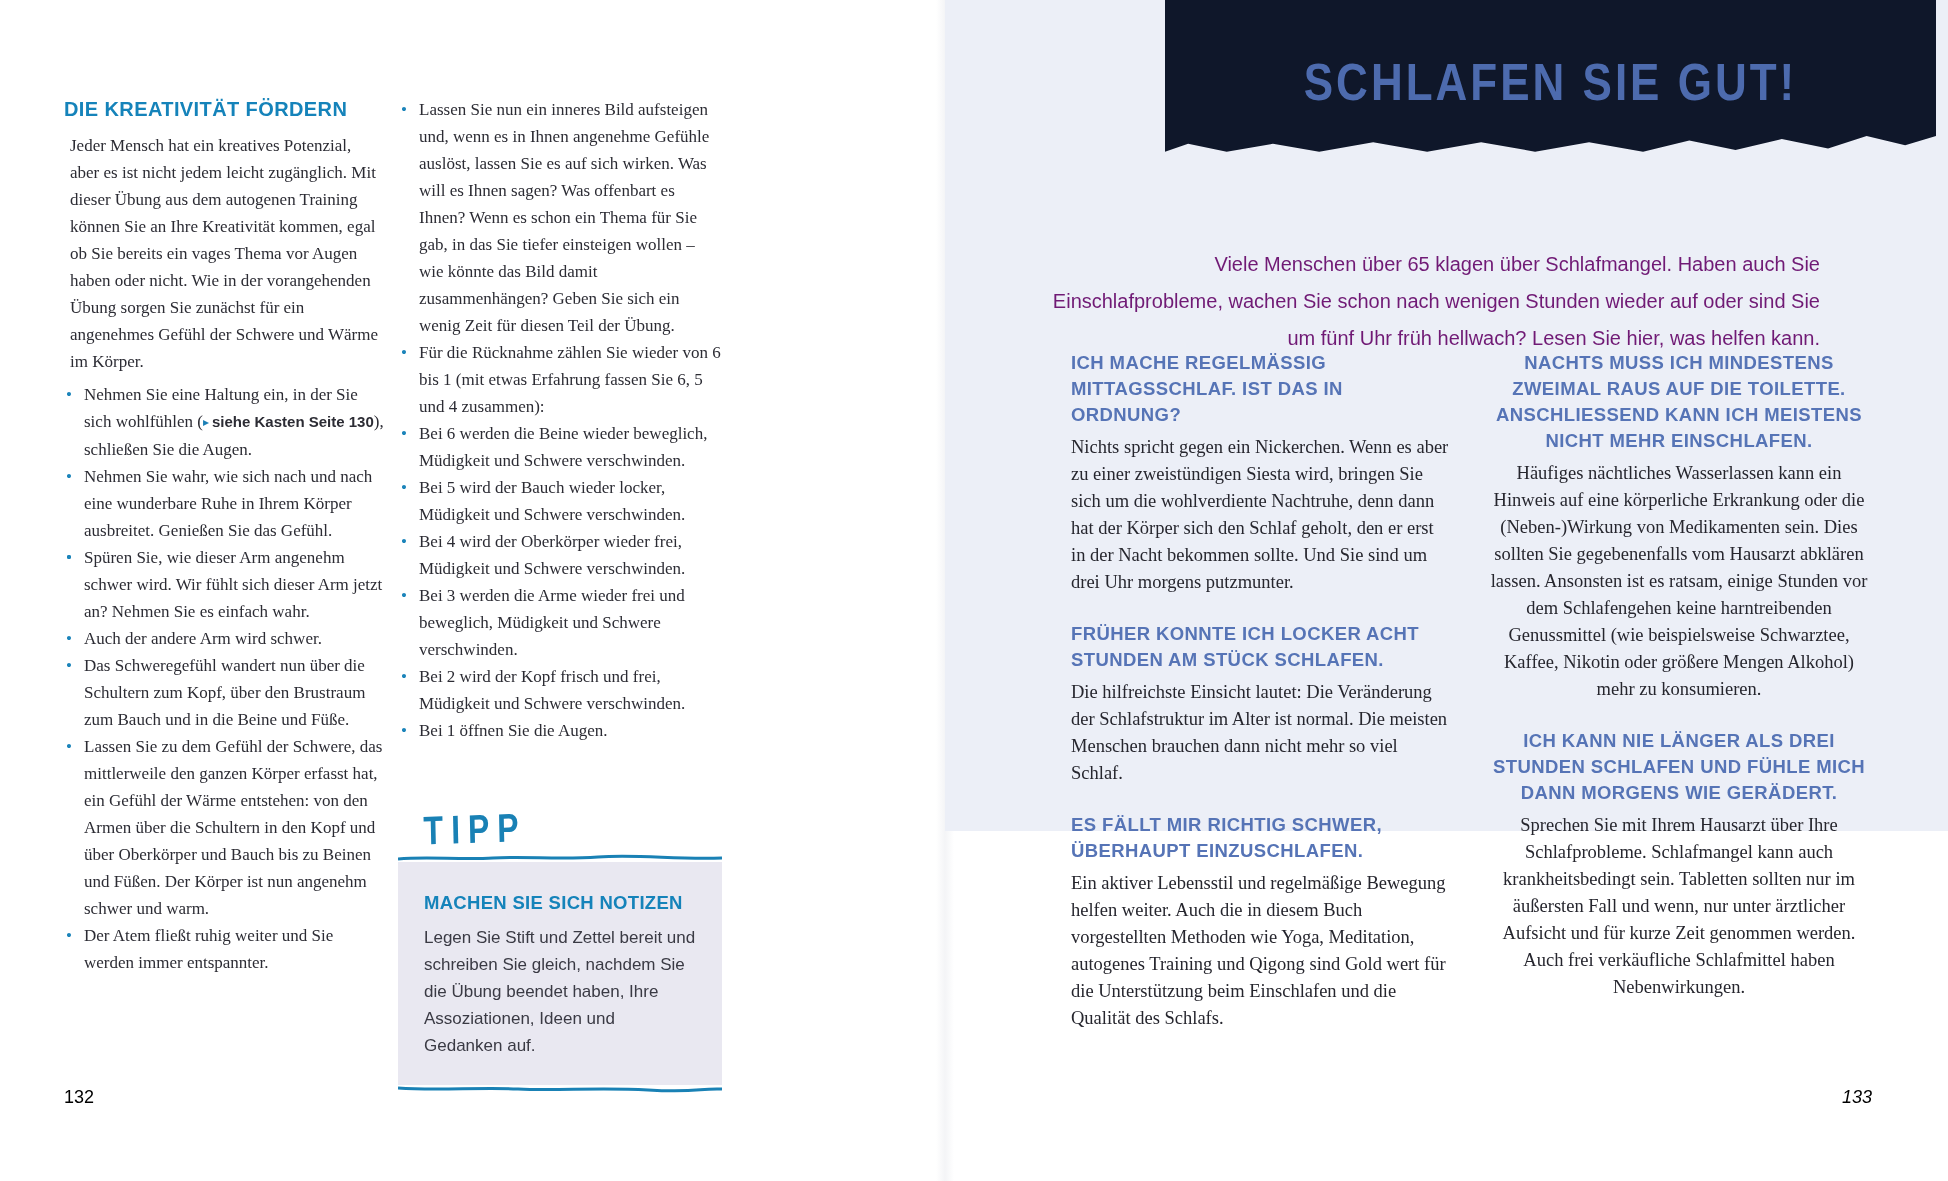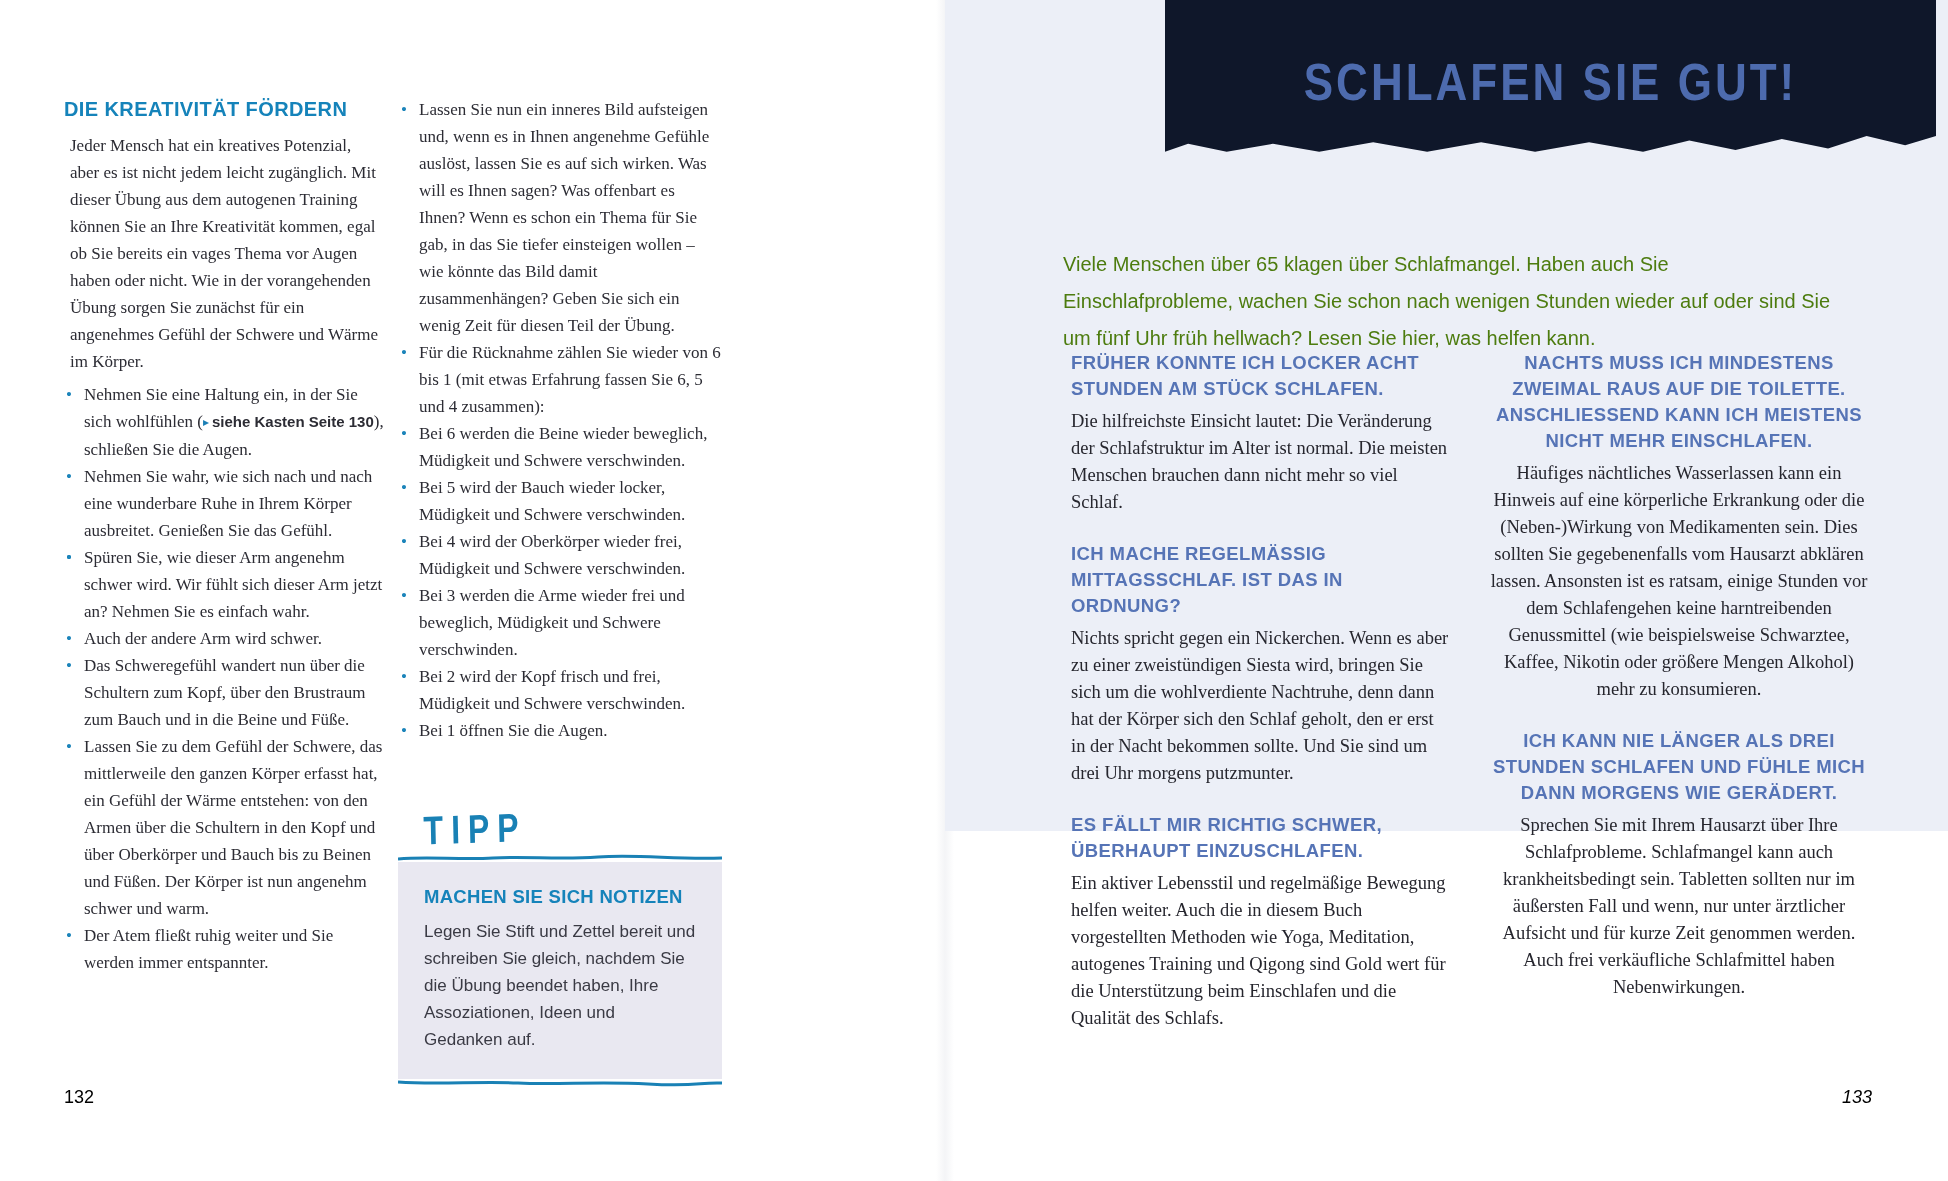--- a/index.html
+++ b/index.html
@@ -27,38 +27,38 @@
   .dot{position:absolute;left:2px;top:0;color:#1b84ba;}
   .ref-arrow{color:#1b7fb5;font-size:12px;vertical-align:1px;padding-right:3px;}
   .ref-label{font-family:"Liberation Sans", sans-serif;font-weight:bold;font-size:15px;color:#2c2c34;}
 
   
   #tip{position:absolute;left:398px;top:818px;width:324px;}
   .tip-label{display:inline-block;margin:0 0 2px 26px;
     font:bold 32px/34px "Liberation Sans", sans-serif;color:#1981b5;letter-spacing:8px;
     transform:scaleY(1.25) rotate(-1.5deg);transform-origin:left bottom;}
   .wavy{display:block;width:100%;height:8px;}
-  .tip-box{background:#e9e8f1;padding:22px 26px 26px 26px;}
+  .tip-box{background:#e9e8f1;padding:28px 26px 26px 26px;}
   .tip-heading{margin:0 0 9px 0;font:bold 18.5px/25px "Liberation Sans", sans-serif;
     color:#1583ba;letter-spacing:0.3px;}
   .tip-body{margin:0;font:17px/27px "Liberation Sans", sans-serif;color:#3a3a44;}
 
   .pagenum{position:absolute;top:1086px;font:18px/22px "Liberation Sans", sans-serif;color:#000000;}
   #pn-left{left:64px;}
   #pn-right{right:76px;text-align:left;font-style:italic;}
 
   
   #banner{position:absolute;left:220px;top:0;width:771px;height:158px;background:#0f172a;
     clip-path:polygon(0% 0%,100% 0%,100% 86%,96% 92%,91% 86%,86% 94%,80% 88%,74% 95%,68% 89%,
       62% 96%,55% 90%,48% 96%,41% 90%,34% 96%,27% 90%,20% 96%,14% 91%,8% 96%,3% 91%,0% 96%);}
   #title-wrap{position:absolute;left:0;top:58px;width:100%;text-align:center;}
   .title-stretch{display:inline-block;font:bold 44px/48px "Liberation Sans", sans-serif;
     color:#4d6bae;letter-spacing:3px;transform:scaleY(1.18);transform-origin:center;}
-  #intro-right{position:absolute;left:118px;top:226px;width:774px;text-align:left;
-    font:20px/37px "Liberation Sans", sans-serif;color:#4d7c0f;}
+  #intro-right{position:absolute;left:101px;top:226px;width:774px;text-align:right;
+    font:20px/37px "Liberation Sans", sans-serif;color:#701a75;}
   .rcol{position:absolute;top:350px;width:380px;font:18.5px/27px "Liberation Serif", serif;color:#26262e;}
   #rcol1{left:126px;}
   #rcol2{left:544px;text-align:center;}
   .qa h3{margin:0 0 6px 0;font:bold 18.5px/26px "Liberation Sans", sans-serif;
     color:#5674b6;letter-spacing:0.4px;}
   .qa p{margin:0;}
   .qa + .qa{margin-top:25px;}
 </style>
 </head>
 <body>
@@ -120,26 +120,26 @@
   <div id="banner">
     <div id="title-wrap">
       <span class="title-stretch">SCHLAFEN SIE GUT!</span>
     </div>
   </div>
 
   <p id="intro-right">Viele Menschen über 65 klagen über Schlafmangel. Haben auch Sie Einschlafprobleme, wachen Sie schon nach wenigen Stunden wieder auf oder sind Sie um fünf Uhr früh hellwach? Lesen Sie hier, was helfen kann.</p>
 
   <div class="rcol" id="rcol1">
     <section class="qa">
+      <h3>ICH MACHE REGELMÄSSIG MITTAGSSCHLAF. IST DAS IN ORDNUNG?</h3>
+      <p>Nichts spricht gegen ein Nickerchen. Wenn es aber zu einer zweistündigen Siesta wird, bringen Sie sich um die wohlverdiente Nachtruhe, denn dann hat der Körper sich den Schlaf geholt, den er erst in der Nacht bekommen sollte. Und Sie sind um drei Uhr morgens putzmunter.</p>
+    </section>
+    <section class="qa">
       <h3>FRÜHER KONNTE ICH LOCKER ACHT STUNDEN AM STÜCK SCHLAFEN.</h3>
       <p>Die hilfreichste Einsicht lautet: Die Veränderung der Schlafstruktur im Alter ist normal. Die meisten Menschen brauchen dann nicht mehr so viel Schlaf.</p>
-    </section>
-    <section class="qa">
-      <h3>ICH MACHE REGELMÄSSIG MITTAGSSCHLAF. IST DAS IN ORDNUNG?</h3>
-      <p>Nichts spricht gegen ein Nickerchen. Wenn es aber zu einer zweistündigen Siesta wird, bringen Sie sich um die wohlverdiente Nachtruhe, denn dann hat der Körper sich den Schlaf geholt, den er erst in der Nacht bekommen sollte. Und Sie sind um drei Uhr morgens putzmunter.</p>
     </section>
     <section class="qa">
       <h3>ES FÄLLT MIR RICHTIG SCHWER, ÜBERHAUPT EINZUSCHLAFEN.</h3>
       <p>Ein aktiver Lebensstil und regelmäßige Bewegung helfen weiter. Auch die in diesem Buch vorgestellten Methoden wie Yoga, Meditation, autogenes Training und Qigong sind Gold wert für die Unterstützung beim Einschlafen und die Qualität des Schlafs.</p>
     </section>
   </div>
 
   <div class="rcol" id="rcol2">
     <section class="qa">
       <h3>NACHTS MUSS ICH MINDESTENS ZWEIMAL RAUS AUF DIE TOILETTE. ANSCHLIESSEND KANN ICH MEISTENS NICHT MEHR EINSCHLAFEN.</h3>

